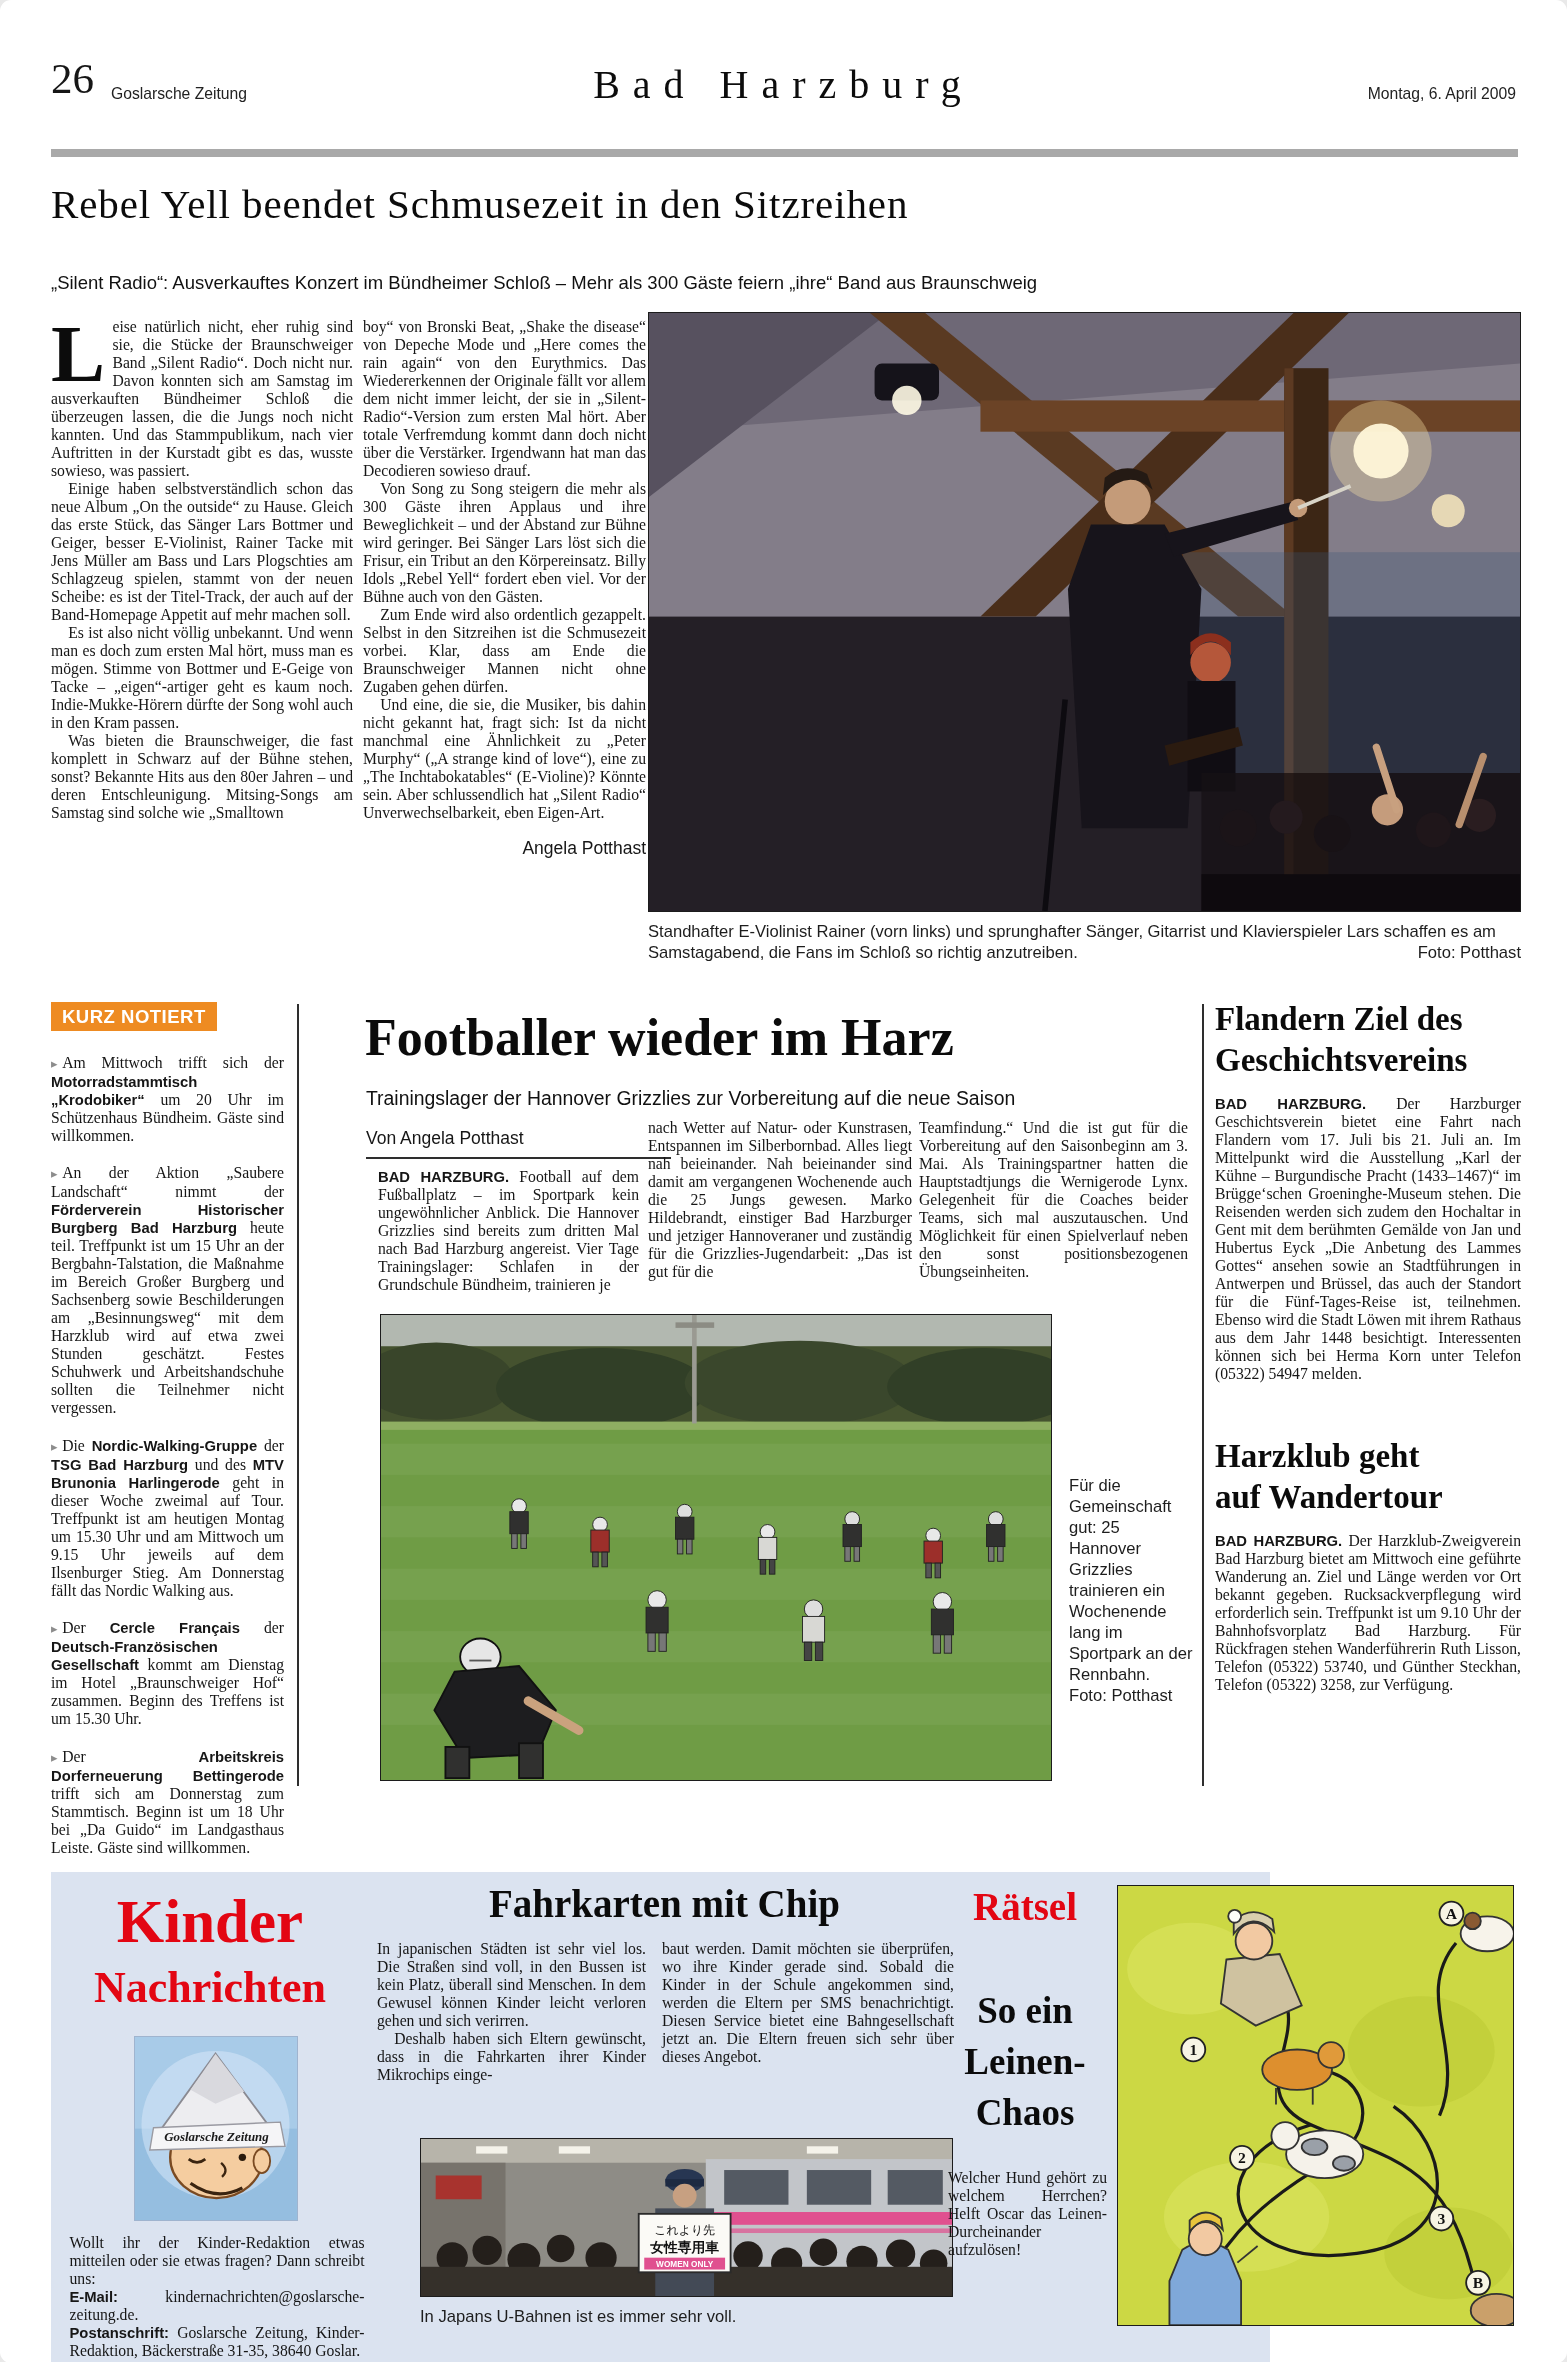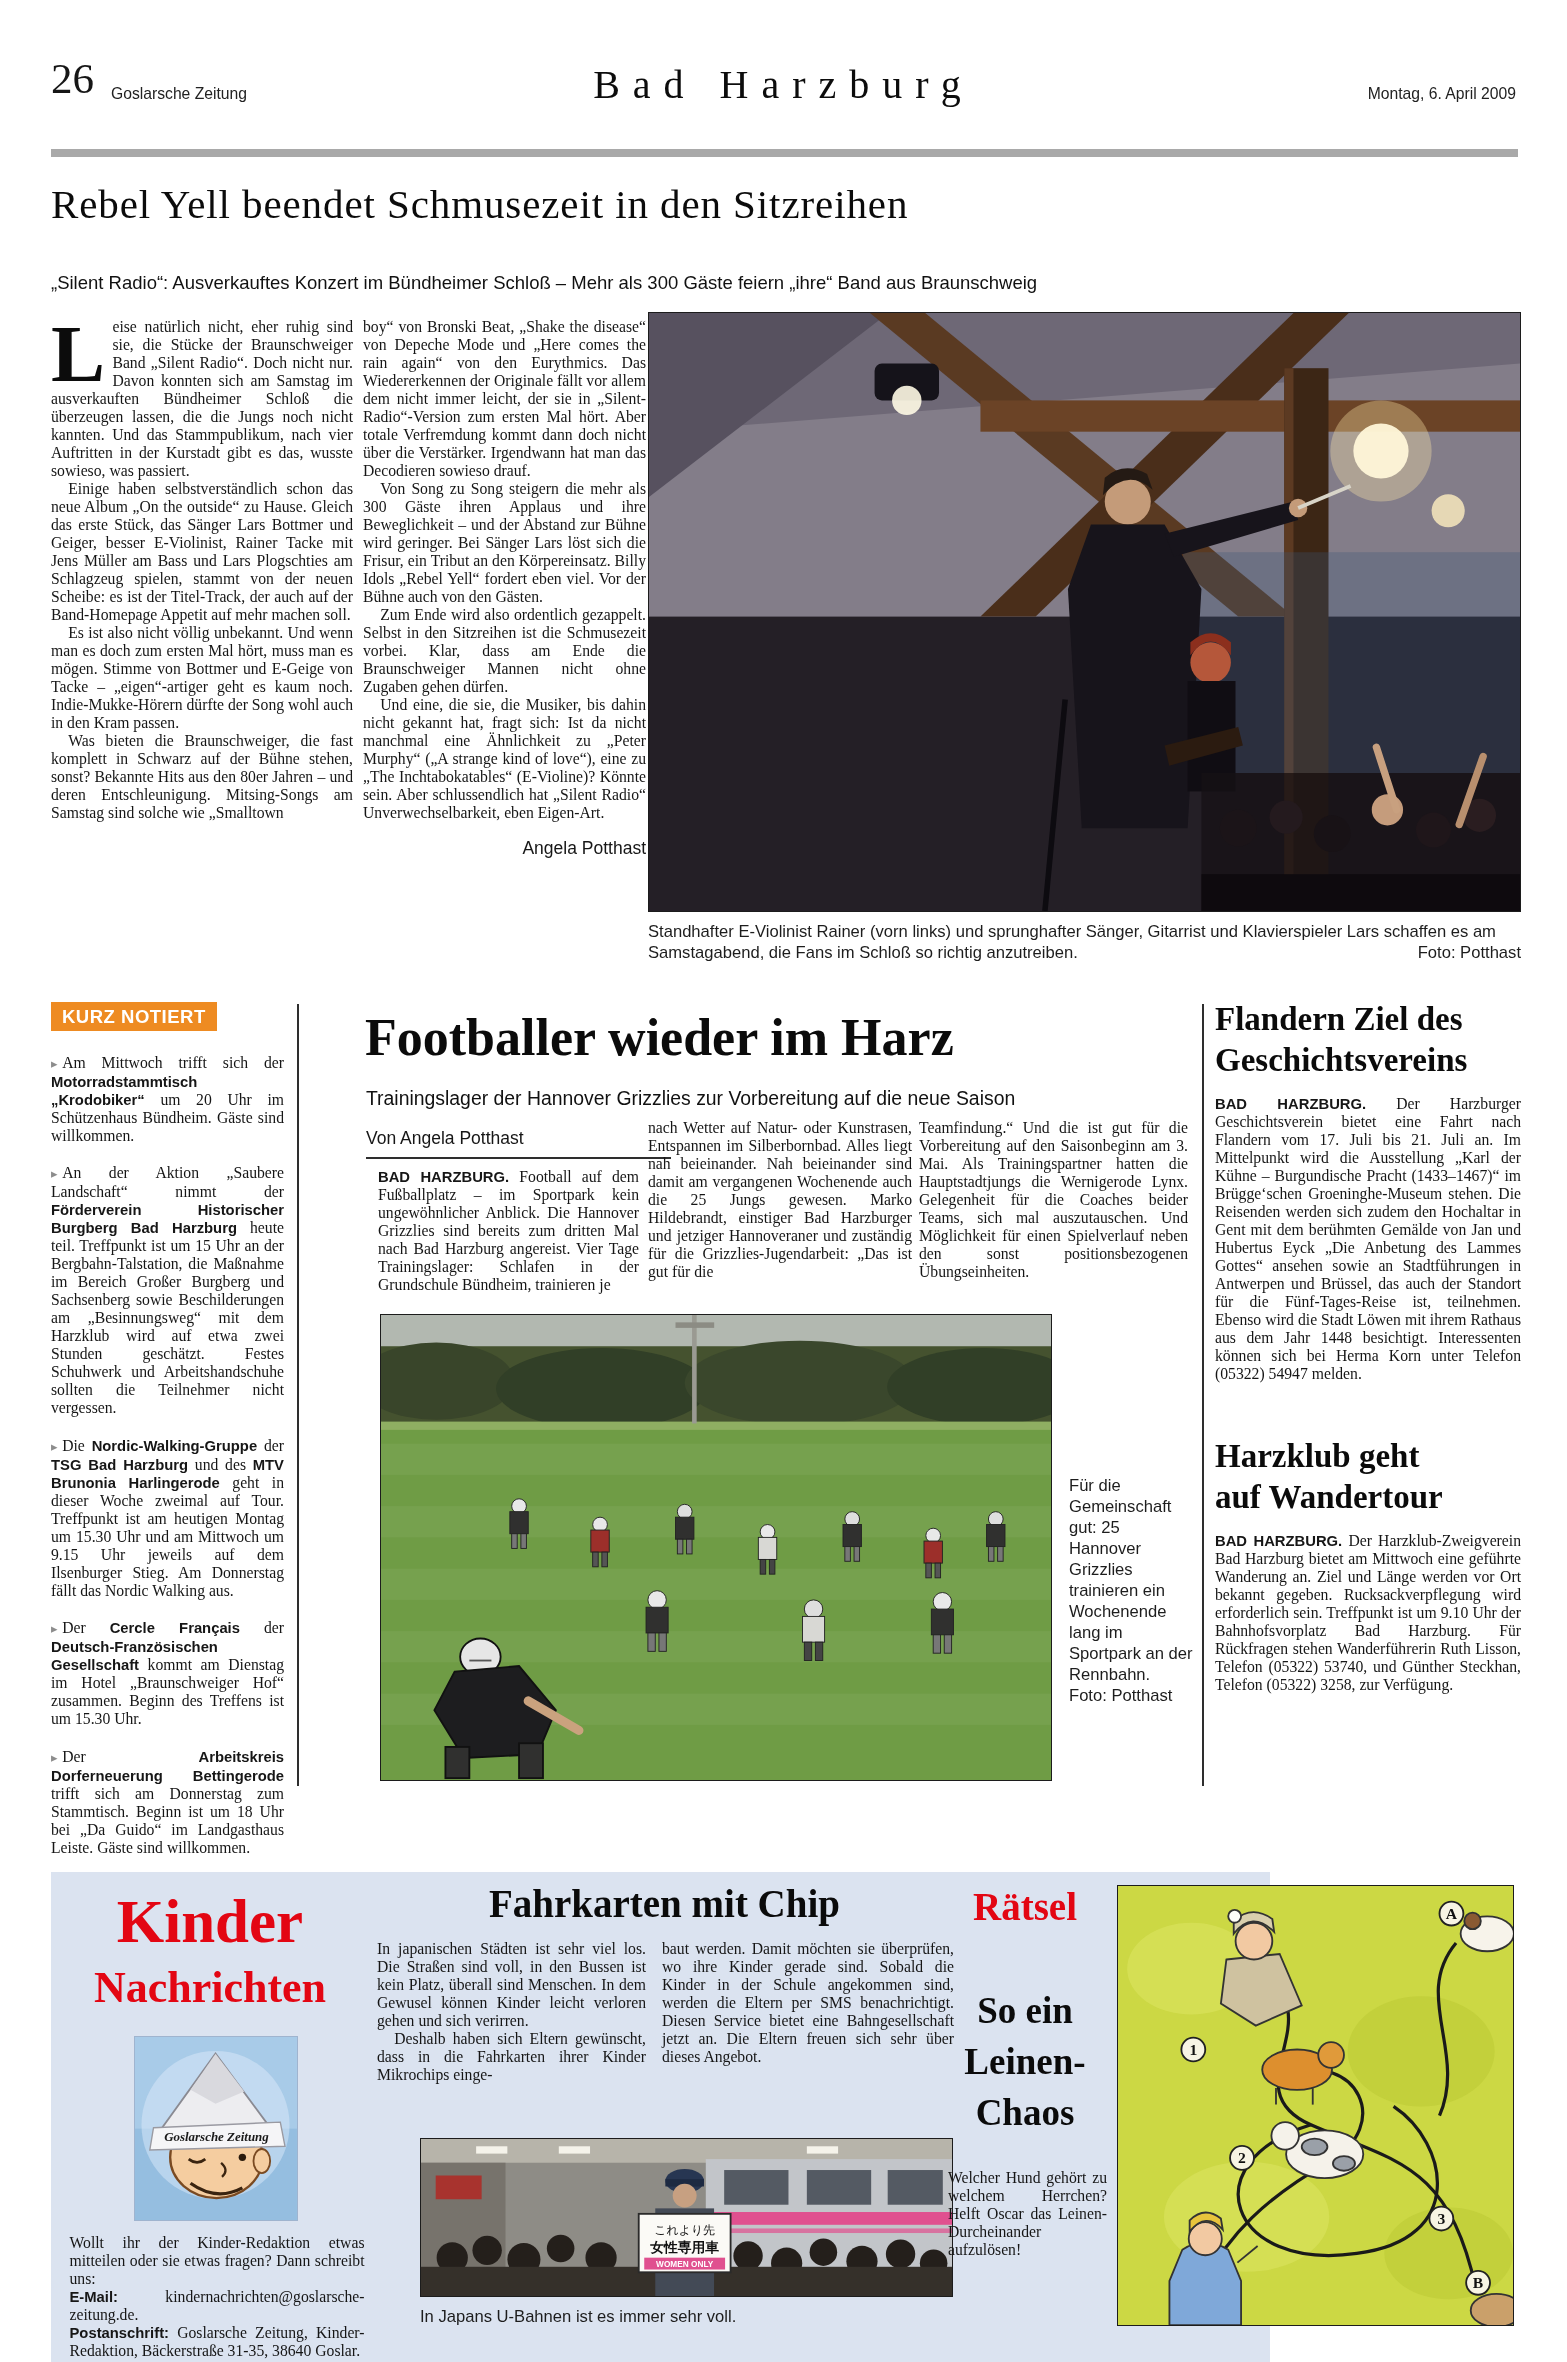--- a/index.html
+++ b/index.html
@@ -1,17 +1,17 @@
 <!DOCTYPE html>
 <html lang="de" style="font-size:14.8px"><head>
 <meta charset="utf-8">
 <style>
   html,body{margin:0;padding:0;background:#e9e9e9;}
   .page{position:relative;width:1567px;height:2363px;background:#ffffff;overflow:hidden;
-        font-family:"Liberation Serif", serif;color:#161616;}
+        font-family:"Liberation Serif", serif;color:#161616;border-radius:11px;}
   .abs{position:absolute;}
   
   .pagenum{font-size:43px;line-height:1;}
   .papername{font-family:"Liberation Sans",sans-serif;font-size:15.7px;color:#222;}
   .sectiontitle{width:1567px;text-align:center;font-size:40px;letter-spacing:13px;color:#0c0c0c;}
   .dateline{font-family:"Liberation Sans",sans-serif;font-size:15.7px;color:#222;}
   .grayrule{background:#a9a9a9;height:8.3px;}
   
   .h1{font-size:41px;line-height:1.05;color:#0b0b0b;letter-spacing:0.9px;white-space:nowrap;}
   .sub1{font-family:"Liberation Sans",sans-serif;font-size:18.5px;color:#111;}

